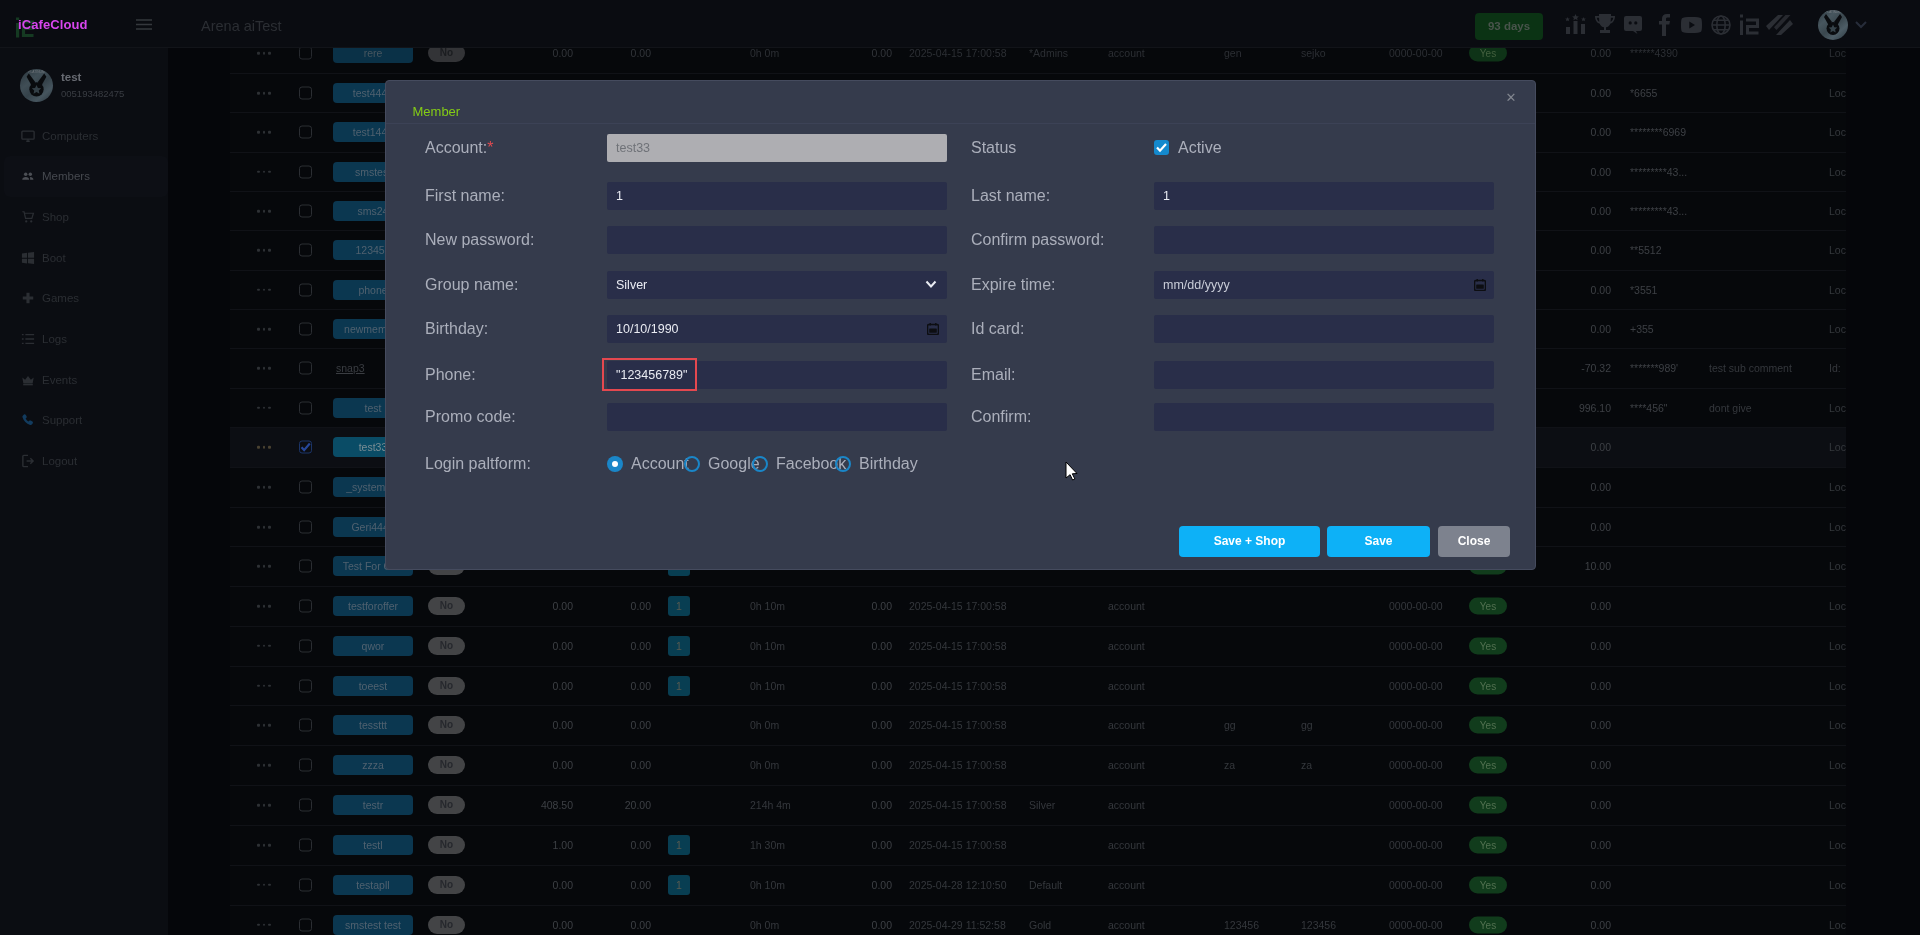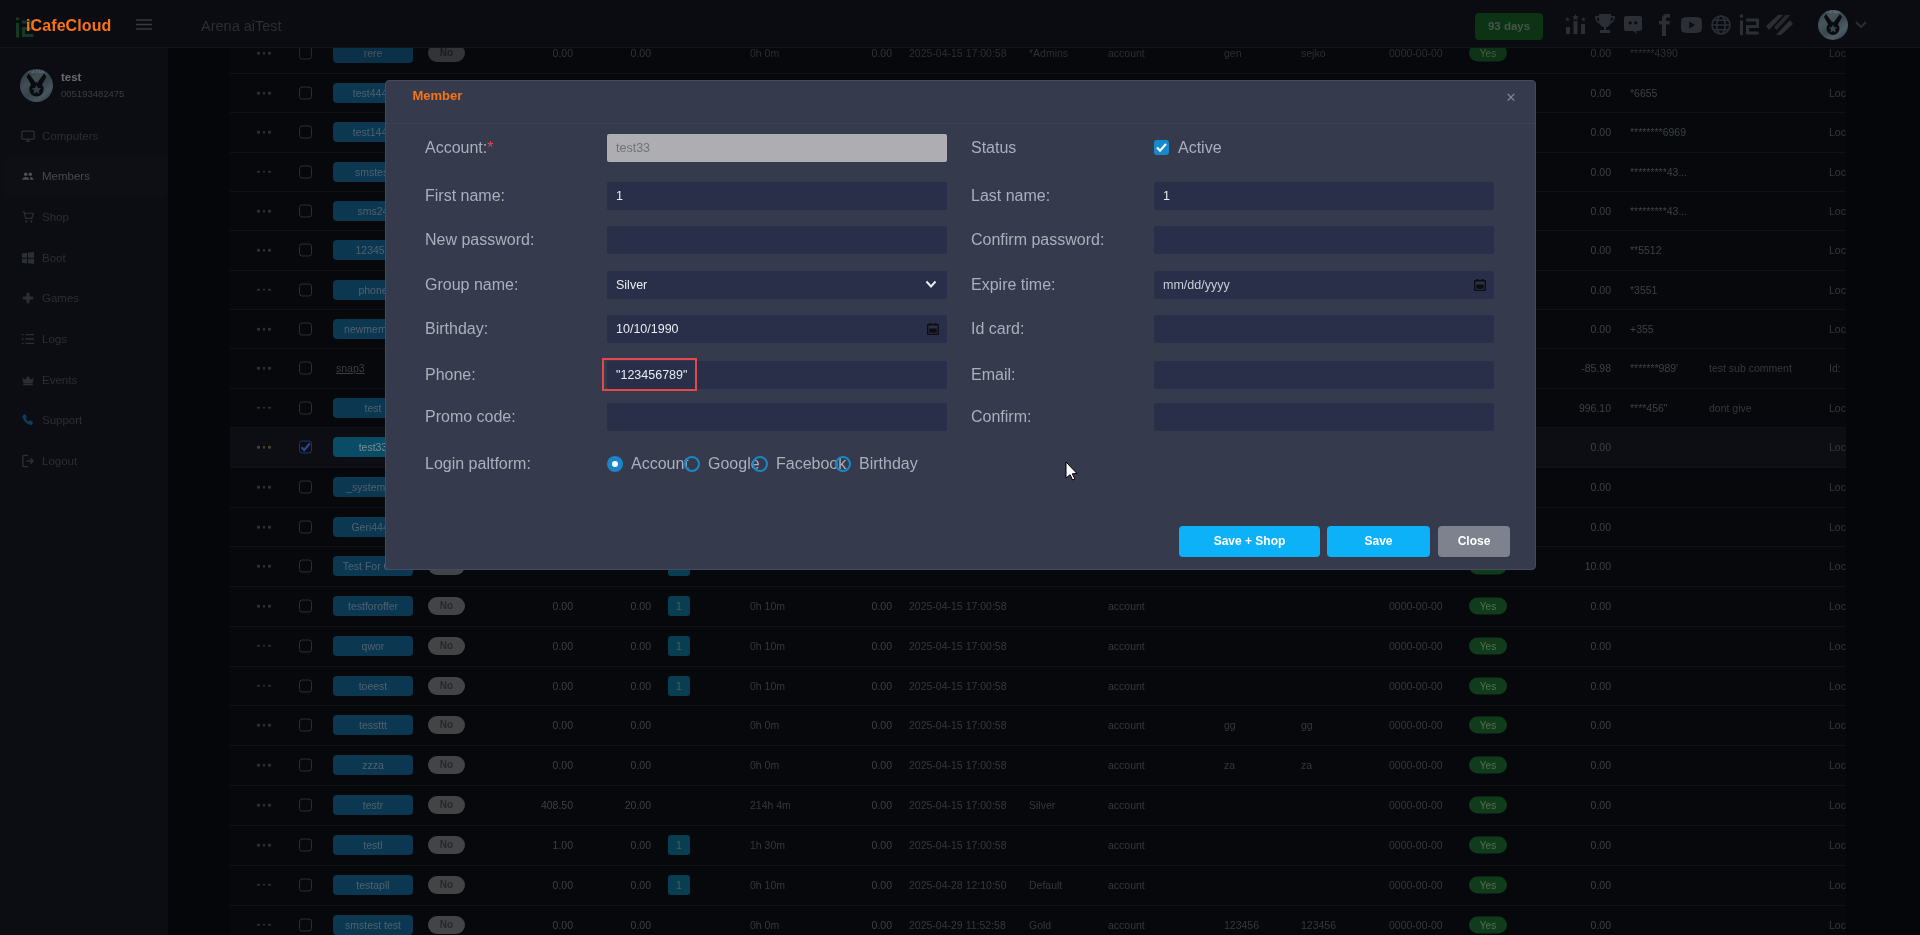--- a/index.html
+++ b/index.html
@@ -151,21 +151,21 @@
       <div class="cell loc" style="left:1599px">Loc</div>
     </div>
 <div class="trow" style="top:300.2px">
       <div class="dots" style="color:#2e3135">
         <i></i>
         <i></i>
         <i></i>
       </div>
       <div class="cb"></div>
       <div class="ntxt">snap3</div>
-      <div class="num" style="right:235px">-85.98</div>
+      <div class="num" style="right:235px">-70.32</div>
       <div class="cell pw" style="left:1400px">*******989'</div>
       <div class="cell" style="left:1479px">test sub comment</div>
       <div class="cell loc" style="left:1599px">Id:</div>
     </div>
 <div class="trow" style="top:339.6px">
       <div class="dots" style="color:#2e3135">
         <i></i>
         <i></i>
         <i></i>
       </div>
@@ -431,21 +431,21 @@
 </div>
 
 <div id="header">
   <svg class="abs" style="left:16px;top:17px" width="18" height="21" viewBox="0 0 18 21">
     <g stroke="#153a22" stroke-width="3.2" fill="none">
       <path d="M1.6 6V20.5"></path>
       <path d="M1.6 0.5V3"></path>
       <path d="M6 5h10.5v6.5H7.5v7h10"></path>
     </g>
   </svg>
-  <div class="abs" style="left:26px;top:17px;color:#f97316;font-size:16px;font-weight:bold;letter-spacing:0.1px">iCafeCloud</div>
+  <div class="abs" style="left:18px;top:17px;color:#d946ef;font-size:13px;font-weight:bold;letter-spacing:0.1px">iCafeCloud</div>
   <svg class="abs" style="left:136px;top:19px" width="16" height="11" viewBox="0 0 16 11">
       <path d="M0 1h16M0 5.5h16M0 10h16" stroke="#35383d" stroke-width="1.7"></path>
     </svg>
   <div class="abs" style="left:201px;top:18px;color:#2b2e33;font-size:14.5px">Arena aiTest</div>
   <div class="abs" style="left:1475px;top:13px;width:68px;height:27px;background:#0b3314;border-radius:4px;color:#49544c;font-size:11.5px;font-weight:bold;text-align:center;line-height:27px">93 days</div>
   <svg class="abs" style="left:1564px;top:14px" width="23" height="22" viewBox="0 0 23 22" fill="#2b2e34">
     <path d="M2 20h4v-7H2zM9.5 20h4V7h-4zM17 20h4v-10h-4z"></path>
     <path d="M11.5 0l1 2.2 2.4.2-1.8 1.6.5 2.3-2.1-1.2-2.1 1.2.5-2.3L8.1 2.4l2.4-.2z"></path>
     <path d="M19.5 3l.7 1.5 1.6.1-1.2 1.1.4 1.6-1.5-.9-1.4.9.3-1.6-1.2-1.1 1.7-.1z"></path>
     <path d="M3.5 3l.7 1.5 1.6.1-1.2 1.1.4 1.6-1.5-.9-1.4.9.3-1.6L1.2 4.6l1.7-.1z"></path>
@@ -581,21 +581,21 @@
         <svg width="15" height="15" viewBox="0 0 15 15">
           <path d="M7.5 1.5H3a1 1 0 0 0-1 1v10a1 1 0 0 0 1 1h4.5" fill="none" stroke="#2b2e33" stroke-width="1.5"></path>
           <path d="M10 4.5l3 3-3 3M13 7.5H6" fill="none" stroke="#2b2e33" stroke-width="1.5"></path>
         </svg>
       </span>
       <span style="color:#2b2e33">Logout</span>
     </div>
 </div>
 
 <div id="modal">
-  <div class="abs" style="left:27px;top:7px;color:#f97316;font-size:13px;font-weight:bold">Member</div>
+  <div class="abs" style="left:27px;top:23px;color:#84cc16;font-size:13px;font-weight:normal">Member</div>
   <div class="abs" style="left:1120px;top:9px;color:#82868f;font-size:13px">✕</div>
   <div class="abs" style="left:0;top:42px;width:1149px;height:1px;background:#3c4256"></div>
 </div>
 
 <div style="position:absolute;left:0;top:0;z-index:11">
     <div class="mlabel" style="left:425px;top:147.5px">Account:<span style="color:#e04a50">*</span></div>
     <div class="minput" style="left:607px;top:147.5px;background:#aeaeb2;color:#6f7278">test33</div>
     <div class="mlabel" style="left:971px;top:147.5px">Status</div>
     <div class="abs" style="left:1154px;top:140.0px;width:15px;height:15px;background:#1489cd;border-radius:3px;z-index:11"><svg width="15" height="15" viewBox="0 0 15 15">
         <path d="M3 7.5l3 3.2L12 4" stroke="#fff" stroke-width="2.2" fill="none"></path>

